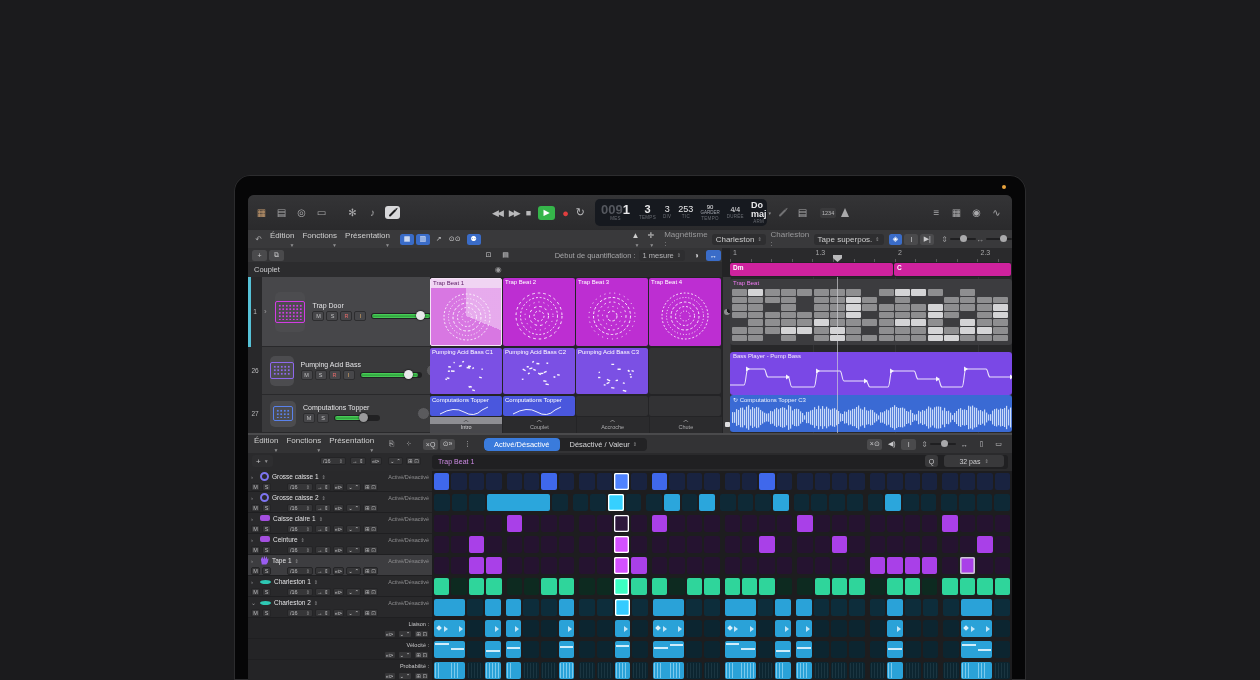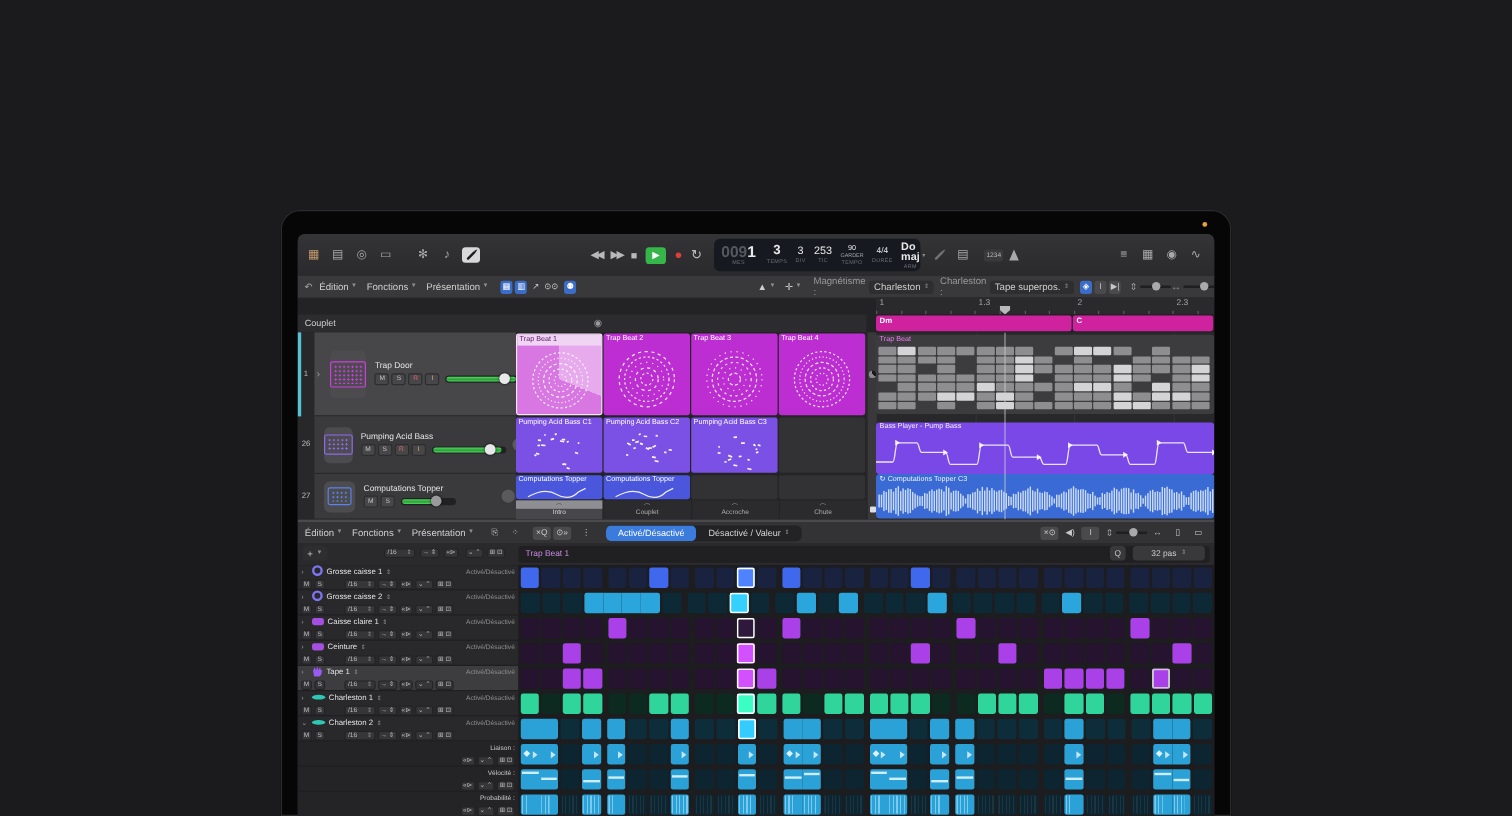--- a/index.html
+++ b/index.html
@@ -31,21 +31,21 @@
   .lcd-lab{font-size:4.5px;color:#6b6e75;margin-top:1px;letter-spacing:.3px;}
   .lcd-mini{font-size:6px;line-height:1.1;text-align:center;}
   .pencil{display:inline-block;width:9px;height:2px;background:currentColor;border-radius:1px;transform:rotate(-45deg);position:relative;}
   .pencil:after{content:"";position:absolute;right:-3px;top:-0.5px;border-left:3px solid currentColor;
     border-top:1.5px solid transparent;border-bottom:1.5px solid transparent;}
   .metro{display:inline-block;width:0;height:0;border-left:4px solid transparent;border-right:4px solid transparent;
     border-bottom:9px solid #a9a9ab;position:relative;}
   
   .ll-menubar{position:absolute;left:0;top:35px;width:764px;height:18px;background:#39393b;
     border-bottom:1px solid #242426;display:flex;align-items:center;font-size:8px;color:#cecece;}
-  .menu-item{margin:0 4px;display:flex;align-items:flex-start;gap:2px;white-space:nowrap;}
+  .menu-item{margin:0 4px;display:flex;align-items:flex-end;gap:2px;white-space:nowrap;flex-direction:column;}
   .chev{font-size:5px;color:#909092;}
   .sq-icon{width:15px;height:11px;border-radius:2.5px;background:#4a4a4c;color:#c9c9cb;font-size:7px;
     display:flex;align-items:center;justify-content:center;margin:0 1px;}
   .sq-icon.blue{background:#3a6cc8;color:#fff;}
   .drop{background:#2e2e30;border-radius:3px;padding:1px 4px;display:flex;gap:3px;align-items:center;white-space:nowrap;}
   .slider{display:flex;align-items:center;gap:2px;color:#98989a;}
   .slider .track{width:26px;height:2px;background:#1f1f21;border-radius:1px;position:relative;}
   .slider .hd{position:absolute;top:-3px;width:7px;height:7px;border-radius:50%;background:#a9a9ab;}
   
   .ll-subbar{position:absolute;left:0;top:53px;width:474px;height:14px;background:#333335;
@@ -267,20 +267,33 @@
         <span class="sq-icon">I</span>
         <span class="sq-icon">▶|</span>
         <span class="slider" style="margin-left:6px;">⇕<span class="track">
               <span class="hd" style="left:10px;"></span>
             </span></span>
         <span class="slider">↔<span class="track">
               <span class="hd" style="left:14px;"></span>
             </span></span>
       </div>
 
+      <div class="ll-subbar">
+        <span class="sq-icon" style="margin-left:4px;">+</span>
+        <span class="sq-icon">⧉</span>
+        <span class="sq-icon" style="margin-left:196px;background:transparent;">⊡</span>
+        <span class="sq-icon" style="background:transparent;">▤</span>
+        <span style="margin-left:auto;color:#a5a5a7;">Début de quantification :</span>
+        <span class="drop" style="margin:0 3px;">
+            <span>1 mesure</span>
+            <span class="chev">⇕</span>
+          </span>
+        <span class="sq-icon" style="background:transparent;font-size:8px;">◑</span>
+        <span class="sq-icon blue">↔</span>
+      </div>
       <div class="ruler" id="ruler">
           <span class="tick" style="left: 3px;">1</span>
           <span class="tick" style="left: 85.5px;">1.3</span>
           <span class="tick" style="left: 168px;">2</span>
           <span class="tick" style="left: 250.5px;">2.3</span>
           <span class="mt" style="left: 0px;"></span>
           <span class="mt" style="left: 20.6px;"></span>
           <span class="mt" style="left: 41.2px;"></span>
           <span class="mt" style="left: 61.8px;"></span>
           <span class="mt" style="left: 82.4px;"></span>

